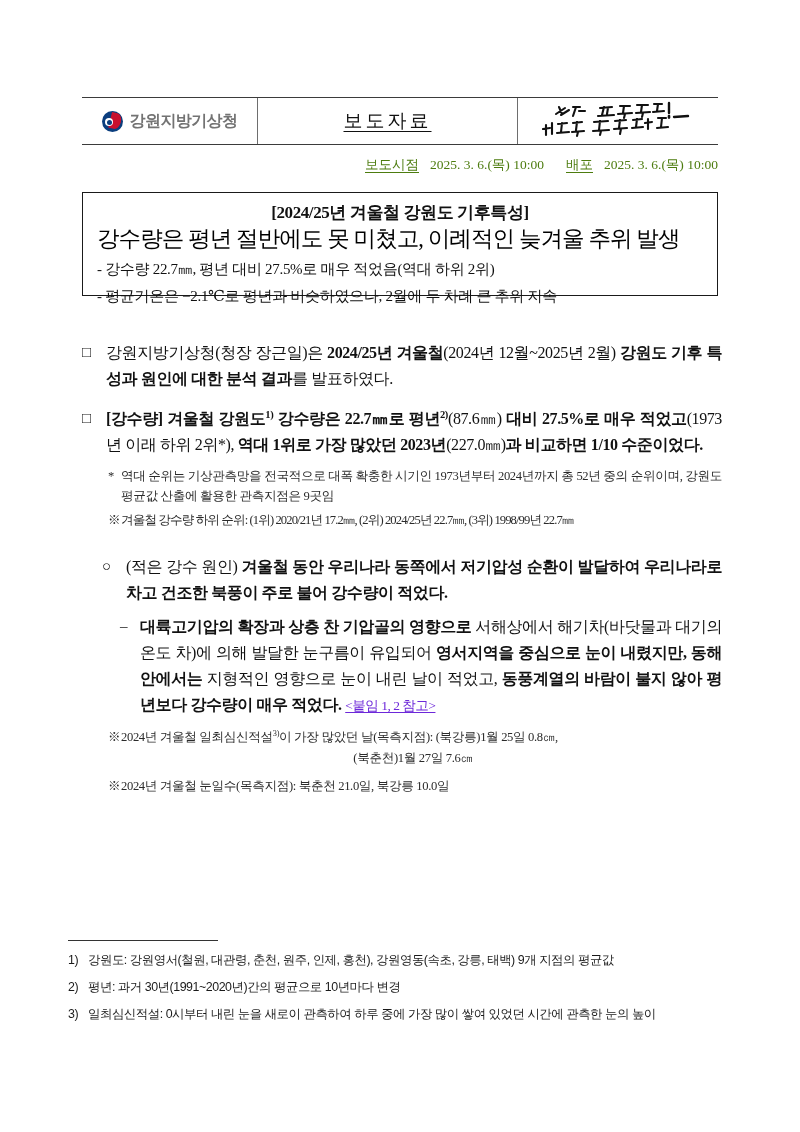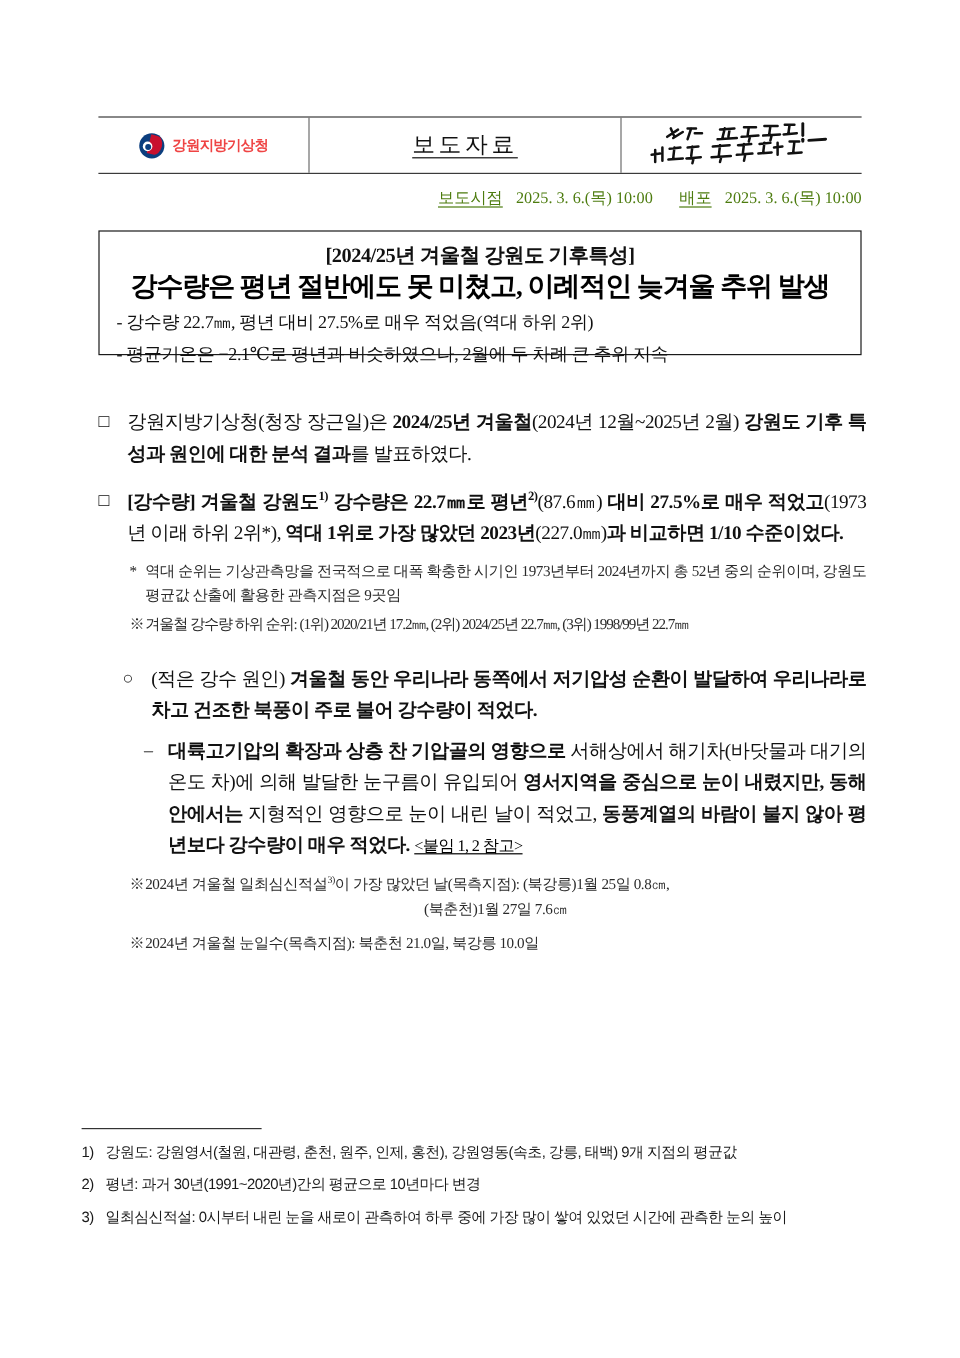--- a/index.html
+++ b/index.html
@@ -89,24 +89,24 @@
     position: absolute;
     left: 5.5px;
     top: 9px;
     width: 5px;
     height: 5px;
     border-radius: 50%;
     background: #0b3e7e;
   }
   .logo-text {
     font-family: "Liberation Sans", "DejaVu Sans", sans-serif;
-    font-size: 12px;
+    font-size: 16px;
     font-weight: 700;
     letter-spacing: -0.6px;
-    color: #ef4444;
+    color: #737373;
     white-space: nowrap;
   }
   .mh-title-text {
     font-size: 19px;
     letter-spacing: 3px;
     text-decoration: underline;
     text-underline-offset: 4px;
     color: #111;
     white-space: nowrap;
   }
@@ -145,23 +145,22 @@
   }
   .tb-kicker {
     text-align: center;
     font-size: 17px;
     font-weight: 700;
     letter-spacing: -0.4px;
     color: #111;
     line-height: 1.25;
   }
   .tb-head {
-    text-align: center;
     font-size: 22.5px;
-    font-weight: 700;
+    font-weight: 400;
     letter-spacing: -0.9px;
     color: #000;
     line-height: 1.3;
     margin-top: 1px;
     white-space: nowrap;
   }
   .tb-bullet {
     font-size: 15px;
     letter-spacing: -0.3px;
     color: #111;
@@ -210,21 +209,21 @@
   .sub .hang {
     display: flex;
     align-items: flex-start;
   }
   .sub .hang .mk2 { flex: 0 0 auto; width: 13px; }
   .sub .hang .tx2 { flex: 1 1 auto; }
   .sub-tight { letter-spacing: -0.9px; }
   .right-ind { text-align: center; }
 
   .link-ref {
-    color: #000000;
+    color: #6d28d9;
     font-size: 13.5px;
     letter-spacing: -0.5px;
     text-decoration: underline;
     text-underline-offset: 2px;
   }
 
   
   .fn-wrap {
     position: absolute;
     left: 68px;

